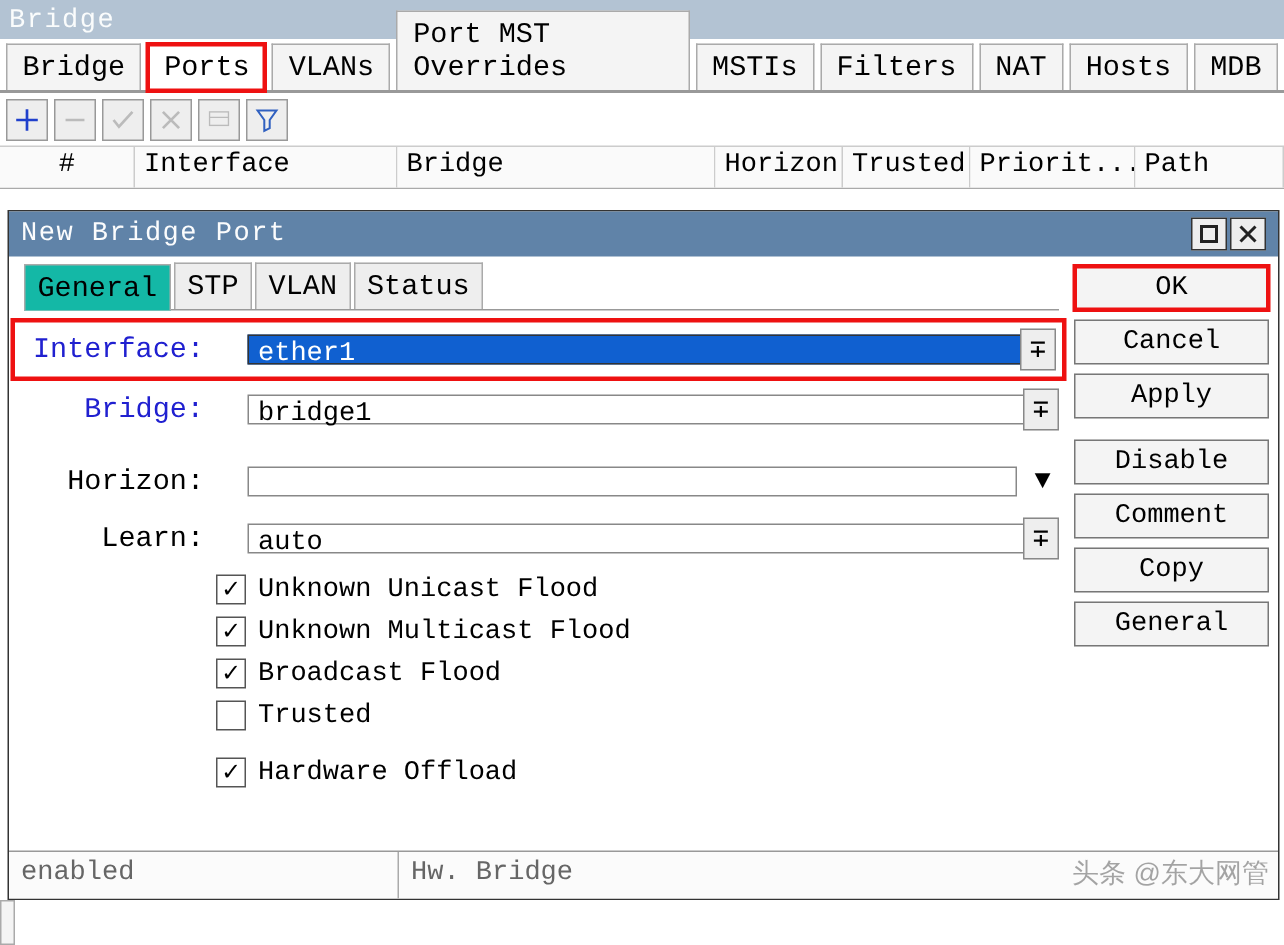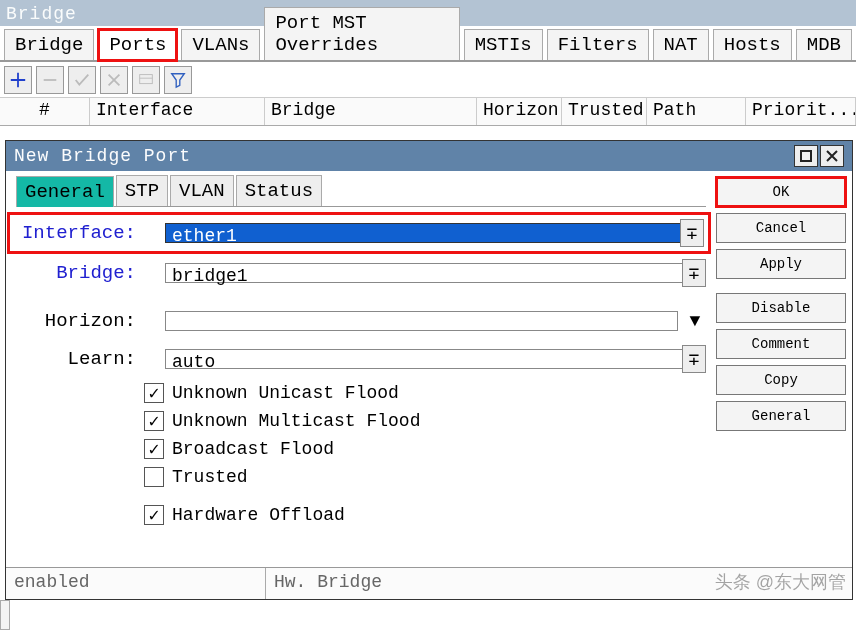--- a/index.html
+++ b/index.html
@@ -21,21 +21,21 @@
   .th { border-right: 1px solid #ccc; padding: 2px 6px; font-size: 18px; background: #fafafa; white-space: nowrap; overflow: hidden; }
   
   .dialog { position: absolute; left: 5px; top: 140px; width: 848px; height: 460px; border: 1px solid #333; background: #fff; }
   .dlg-title { background: #6083a8; color: #fbfcfd; height: 30px; padding: 3px 8px; display: flex; align-items: center; font-size: 20px; letter-spacing: 1px; }
   .dlg-title-text { flex: 1; }
   .dlg-ctrl { width: 24px; height: 22px; background: #eee; border: 1px solid #333; display: flex; align-items: center; justify-content: center; margin-left: 2px; cursor: pointer; font-size: 16px; font-weight: bold; color: #222; }
   
   .dlg-body { display: flex; height: calc(100% - 30px - 32px); }
   .dlg-form { flex: 1; padding: 4px 8px 8px 10px; position: relative; }
   .dlg-buttons { width: 138px; padding: 6px 6px 6px 2px; }
-  .dlg-btn { width: 130px; height: 30px; border: 1px solid #777; background: #f4f4f4; margin-bottom: 6px; cursor: pointer; font-size: 14px; display:flex; align-items:center; justify-content:center; }
+  .dlg-btn { width: 130px; height: 30px; border: 1px solid #777; background: #f4f4f4; margin-bottom: 6px; cursor: pointer; font-size: 18px; display:flex; align-items:center; justify-content:center; }
   .dlg-btn.hl { outline: 3px solid #e11; outline-offset: -2px; }
   
   .inner-tabs { display: flex; border-bottom: 1px solid #999; margin-bottom: 10px; }
   .itab { padding: 4px 8px; border: 1px solid #aaa; border-bottom: none; background: #eee; margin-right: 2px; cursor: pointer; font-size: 19px; }
   .itab.active { background: #14b8a6; position: relative; top: 1px; }
   
   .field-row { display: flex; align-items: center; margin-bottom: 10px; gap: 21px; }
   .field-label { width: 120px; text-align: right; margin-right: 8px; font-size: 19px; }
   .field-label.hl { color: #2020d0; }
   .field-input-wrap { flex: 1; display: flex; align-items: center; position: relative; }
@@ -109,22 +109,22 @@
       </svg>
   </div>
 </div>
 
 <div class="table-head">
   <div class="th" style="width:90px;text-align:center">#</div>
   <div class="th" style="width:175px">Interface</div>
   <div class="th" style="width:212px">Bridge</div>
   <div class="th" style="width:85px">Horizon</div>
   <div class="th" style="width:85px">Trusted</div>
+  <div class="th" style="width:110px">Priorit...</div>
   <div class="th" style="flex:1">Path</div>
-  <div class="th" style="width:110px">Priorit...</div>
 </div>
 
 <div class="dialog">
   <div class="dlg-title">
     <span class="dlg-title-text">New Bridge Port</span>
     <div class="dlg-ctrl">
       <svg width="14" height="14" viewBox="0 0 14 14">
           <rect x="2" y="2" width="10" height="10" fill="none" stroke="#222" stroke-width="2"></rect>
         </svg>
     </div>

